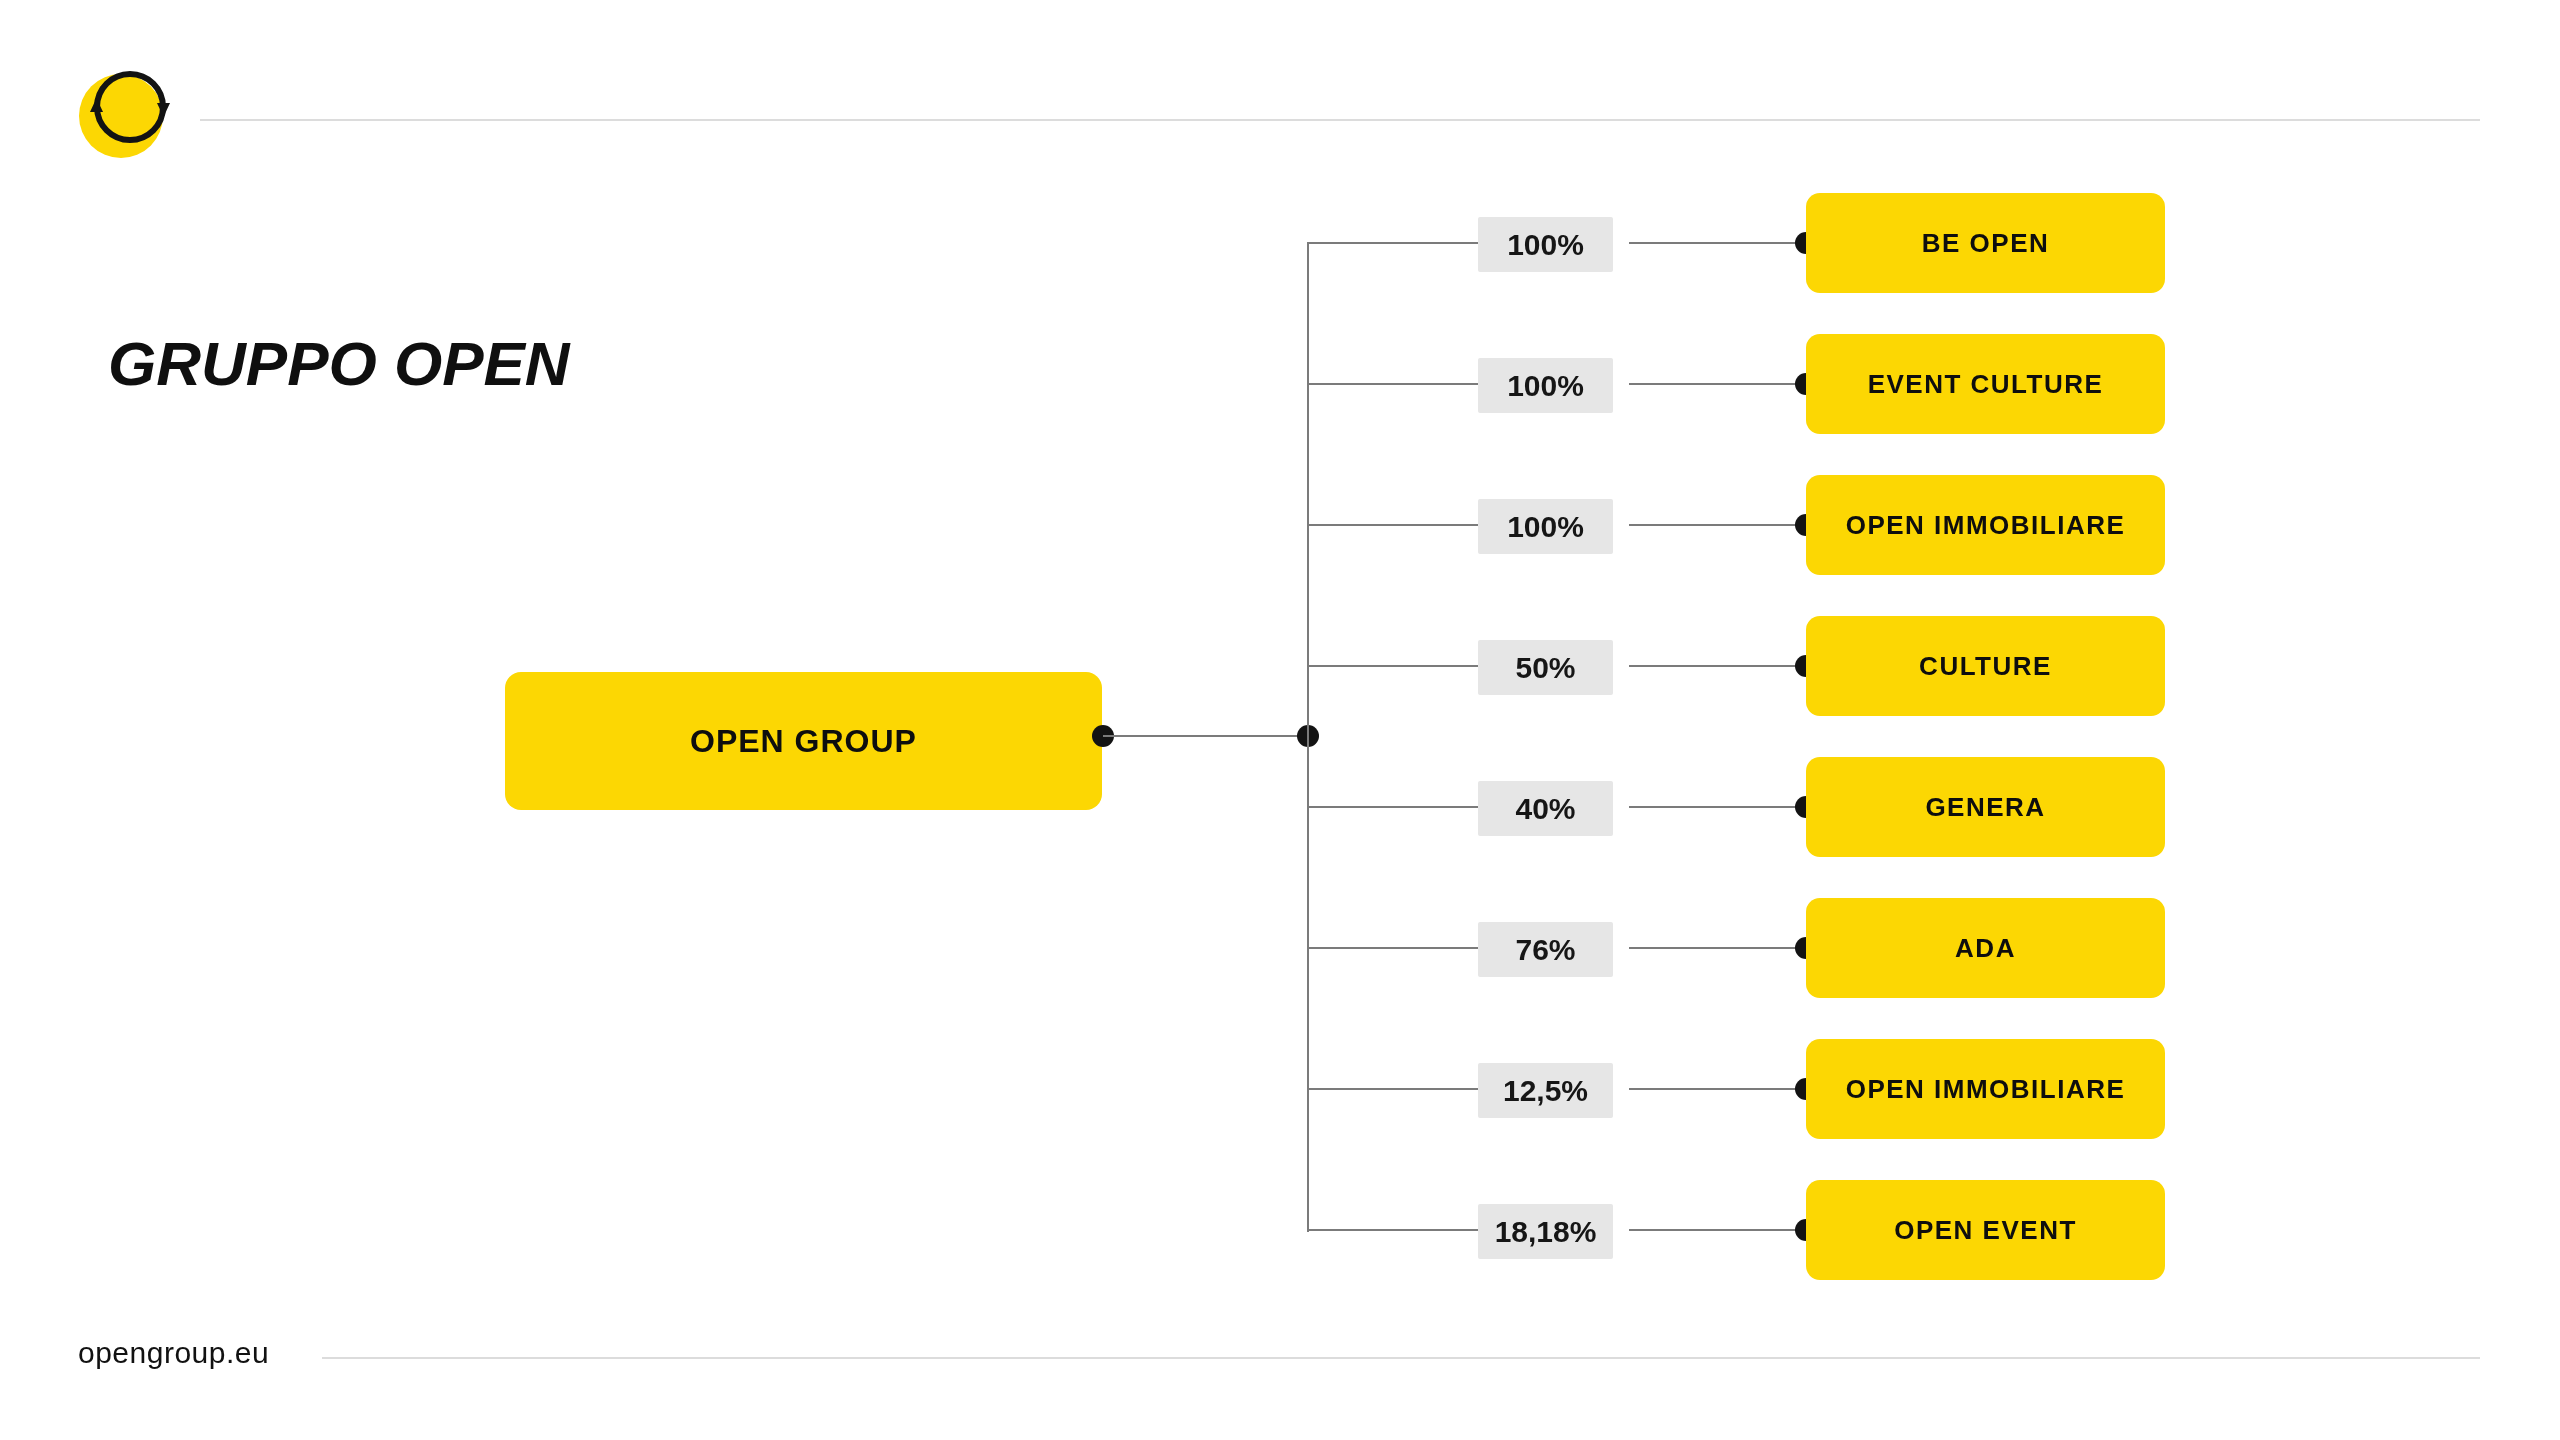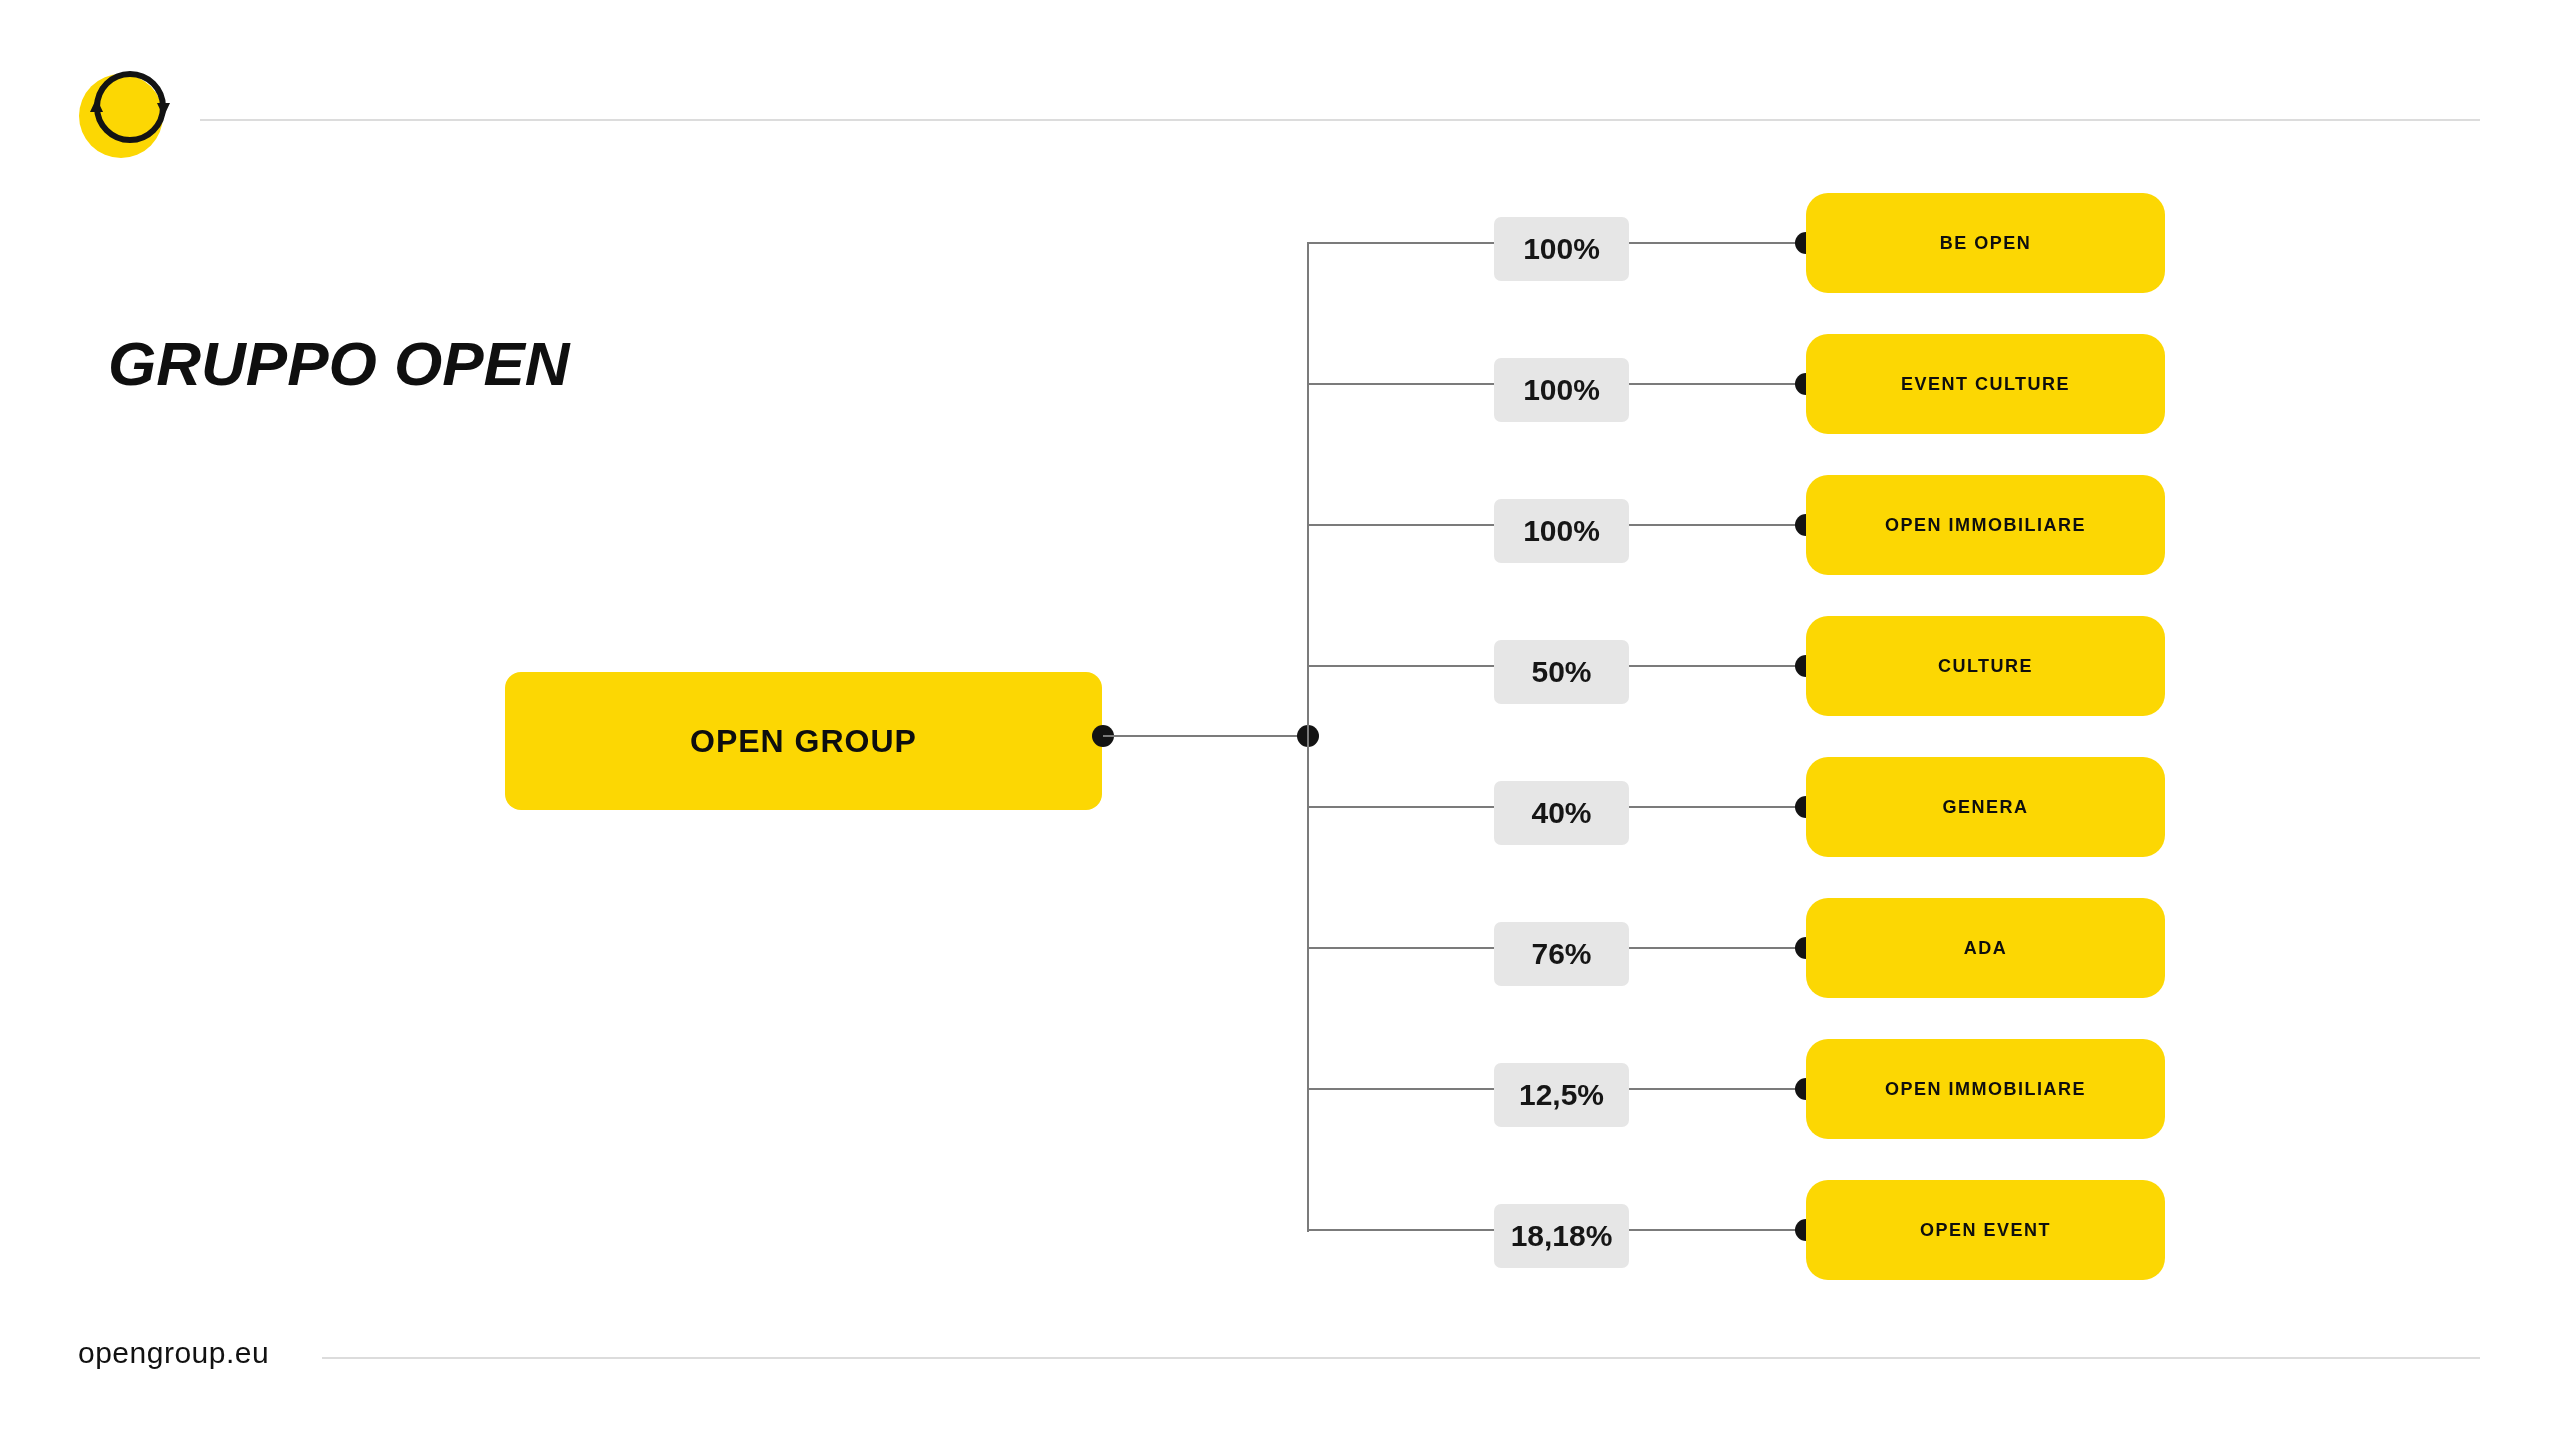--- a/index.html
+++ b/index.html
@@ -34,29 +34,29 @@
   .root{left:505px;top:672px;width:597px;height:138px;border-radius:16px;
     font-size:32px;letter-spacing:1px;}
   .rootline{position:absolute;left:1103px;top:735px;width:205px;height:2px;background:var(--line-gray);}
   .trunk{position:absolute;left:1307px;top:242px;width:2px;height:990px;background:var(--line-gray);}
   .dot{position:absolute;width:22px;height:22px;border-radius:50%;background:#131313;}
   .dot.rootdot{left:1092px;top:725px;}
   .dot.junction{left:1297px;top:725px;}
   .row{position:absolute;left:1308px;top:calc(var(--y)*1px);width:857px;height:0;}
   .row .l1{position:absolute;left:0;top:-1px;width:186px;height:2px;background:var(--line-gray);}
   .row .pct{
-    position:absolute;left:186px;top:-26px;width:135px;height:64px;
-    background:var(--label-gray);border-radius:7px;
+    position:absolute;left:170px;top:-26px;width:135px;height:55px;
+    background:var(--label-gray);border-radius:2px;
     display:flex;align-items:center;justify-content:center;
     font-size:30px;font-weight:700;color:#161616;
   }
   .row .l2{position:absolute;left:321px;top:-1px;width:177px;height:2px;background:var(--line-gray);}
   .row .ndot{left:487px;top:-11px;}
-  .row .child{left:498px;top:-50px;width:359px;height:100px;border-radius:22px;
-    font-size:18px;letter-spacing:1.5px;}
+  .row .child{left:498px;top:-50px;width:359px;height:100px;border-radius:14px;
+    font-size:26px;letter-spacing:1.5px;}
   .footer{
     position:absolute;left:78px;top:1336px;font-size:30px;font-weight:400;
     color:#111;letter-spacing:0.5px;
   }
 </style>
 </head>
 <body>
 
 <div class="stage">
 

